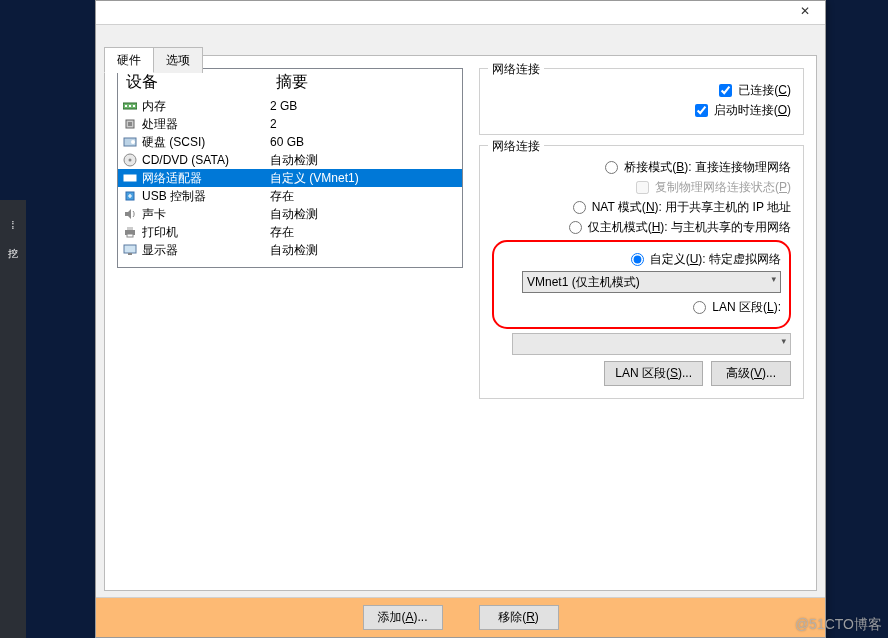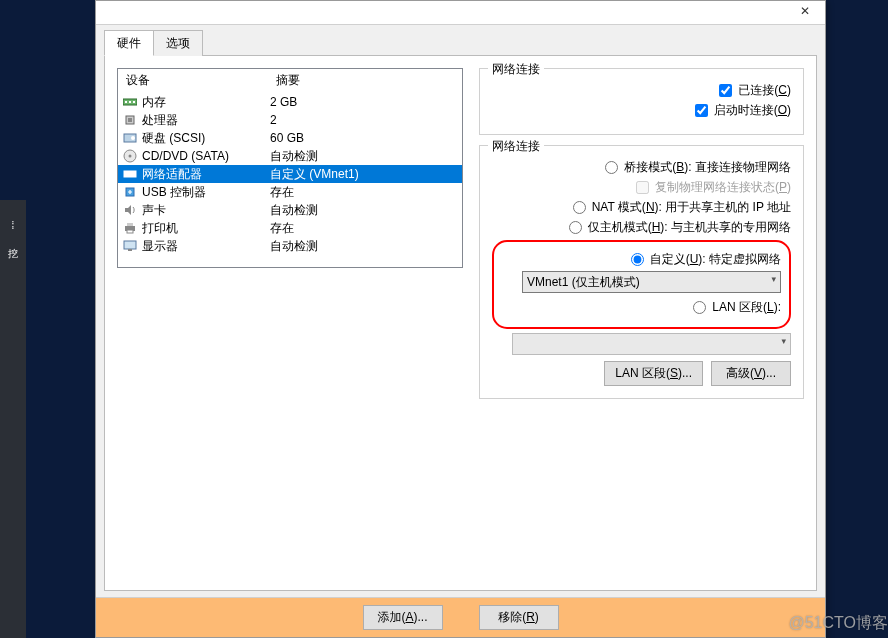--- a/index.html
+++ b/index.html
@@ -51,21 +51,21 @@
     gap: 0;
     background: #f0f0f0;
   }
   .tab {
     padding: 4px 12px 3px;
     border: 1px solid #bbb;
     border-bottom: none;
     background: #f0f0f0;
     margin-right: -1px;
     position: relative;
-    top: 1px;
+    top: 18px;
     cursor: pointer;
   }
   .tab.active {
     background: #fff;
     border-bottom: 1px solid #fff;
     z-index: 2;
   }
   .tab-body {
     flex: 1;
     border: 1px solid #bbb;
@@ -78,21 +78,21 @@
   .left-pane { width: 346px; display: flex; flex-direction: column; }
   .devlist {
     border: 1px solid #828790;
     background: #fff;
     flex: none;
     height: 200px;
   }
   .devlist-head {
     display: flex;
     padding: 3px 8px;
-    font-size: 12px;
+    font-size: 16px;
     border-bottom: 1px solid transparent;
   }
   .devlist-head .col1 { width: 150px; }
   .row {
     display: flex;
     align-items: center;
     padding: 1px 4px;
     height: 18px;
     cursor: default;
   }
@@ -157,23 +157,23 @@
     background: #fdba74;
     border-top: 1px solid #d0d0d0;
     display: flex;
     justify-content: center;
     align-items: center;
     gap: 36px;
   }
   u.hot { text-decoration: underline; }
   .watermark {
     position: absolute;
-    right: 0; bottom: 4px;
+    right: 6px; bottom: 4px;
     color: rgba(180,180,180,0.85);
-    font-size: 16px;
+    font-size: 14px;
     text-shadow: 0 0 2px rgba(0,0,0,0.3);
     margin-top: 17px;
   }
 </style>
 </head>
 <body>
 
 <div class="win10-left">
   <span class="g">⁞</span>
   <span class="g">挖</span>

